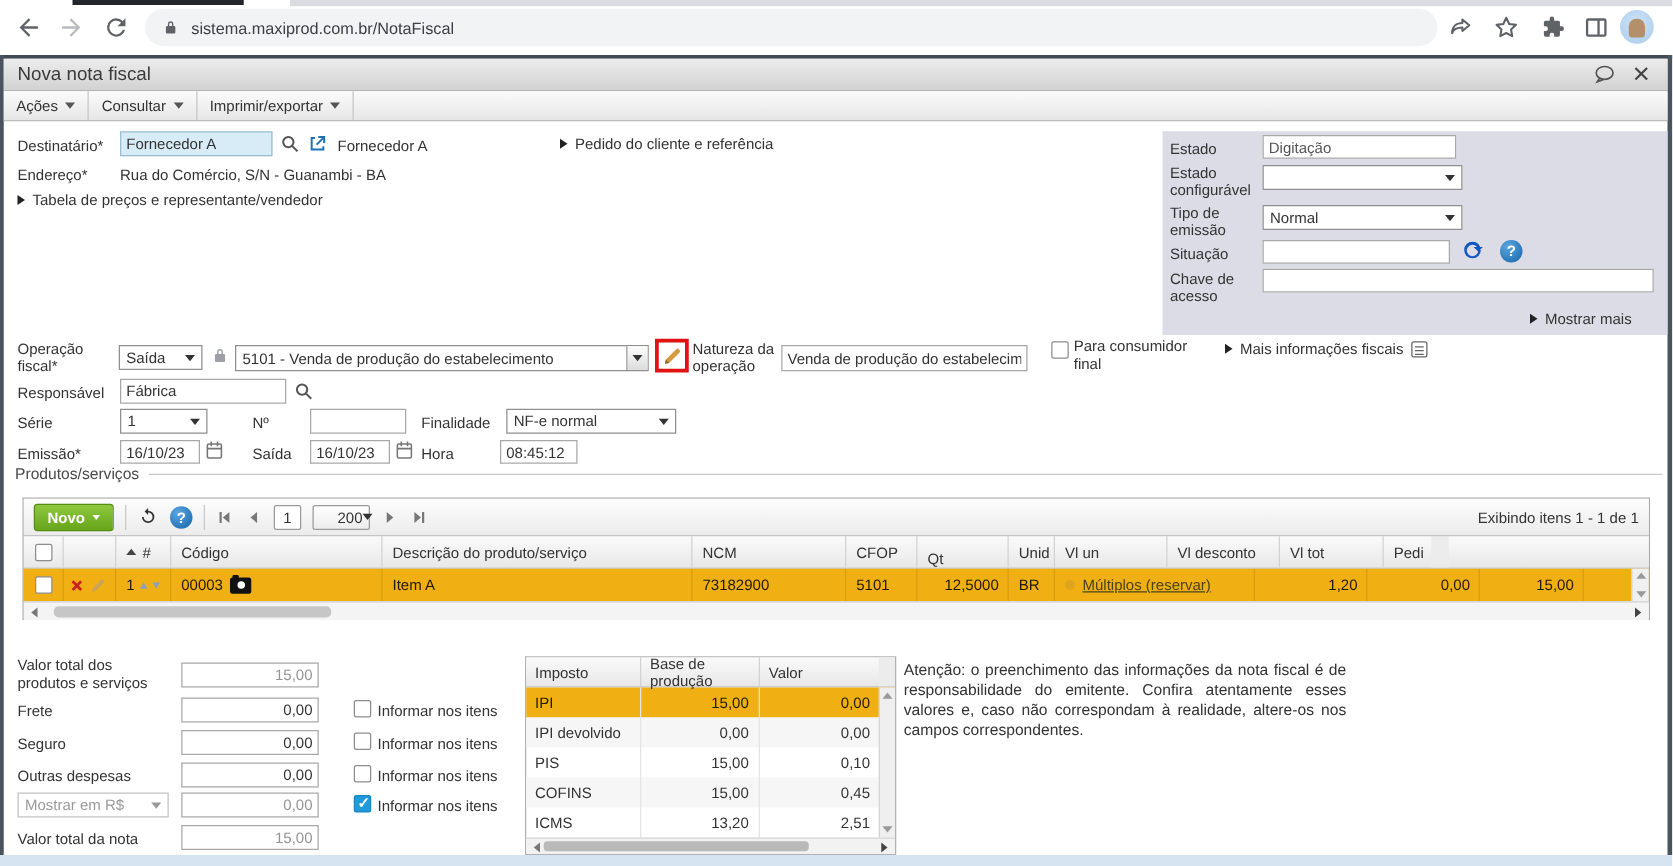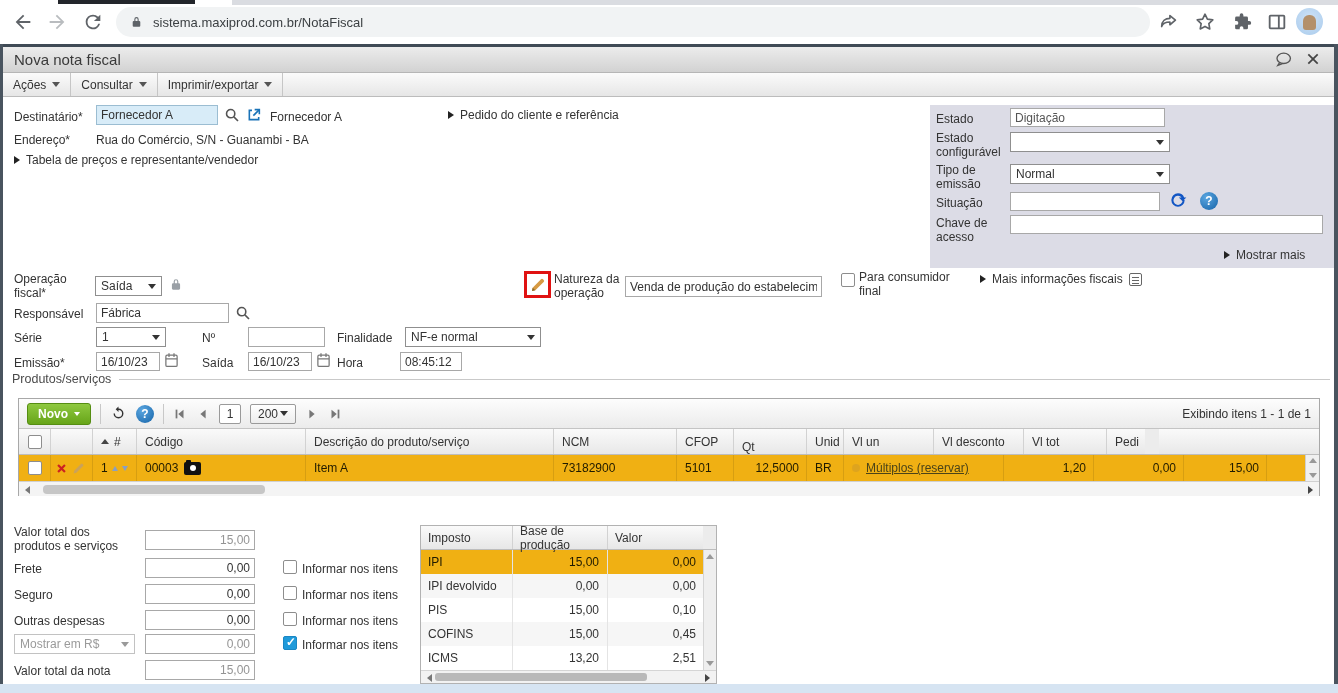--- a/index.html
+++ b/index.html
@@ -50,21 +50,21 @@
   .legend { position:absolute; display:flex; align-items:center; font-size:12.5px; color:#4a4a4a; }
   .legend .line { height:1px; background:#c9c9c9; margin-left:8px; }
 
   
   .grid { position:absolute; left:18px; top:398px; width:1302px; height:98px; border:1px solid #a8a8a8; background:#fff; }
   .gtoolbar { position:relative; height:30px; background:linear-gradient(#fdfdfd,#ebebeb); border-bottom:1px solid #c4c4c4; display:flex; align-items:center; gap:9px; padding-left:8px; }
   .novobtn { width:64px; height:22px; background:linear-gradient(#8ec83f,#67a519); border:1px solid #558d12; border-radius:3px; color:#fff; font-size:12px; font-weight:bold; display:flex; align-items:center; justify-content:center; gap:6px; }
   .novobtn .chev { width:0; height:0; border-left:3.5px solid transparent; border-right:3.5px solid transparent; border-top:4px solid #fff; }
   .pgic { width:14px; height:14px; display:flex; align-items:center; justify-content:center; }
   .pgbox { width:22px; height:20px; border:1px solid #9a9a9a; border-radius:2px; background:#fff; font-size:12px; color:#333; display:flex; align-items:center; justify-content:center; }
-  .pgsize { width:46px; height:20px; border:1px solid #9a9a9a; border-radius:2px; background:linear-gradient(#fff,#ededed); font-size:12px; color:#333; display:flex; align-items:center; justify-content:space-between; padding:0 7px; }
+  .pgsize { width:46px; height:20px; border:1px solid #9a9a9a; border-radius:2px; background:linear-gradient(#fff,#ededed); font-size:12px; color:#333; display:flex; align-items:center; justify-content:space-between; padding:0 19px; }
   .pgsize .chev { width:0; height:0; border-left:4px solid transparent; border-right:4px solid transparent; border-top:5px solid #333; }
   .gstatus { position:absolute; right:8px; top:0; height:30px; display:flex; align-items:center; font-size:12px; color:#333; }
   .ghead { display:flex; height:26px; background:linear-gradient(#fafafa,#e8e8e8); border-bottom:1px solid #bdbdbd; }
   .ghead .c { display:flex; align-items:center; padding-left:8px; font-size:12px; color:#333; border-right:1px solid #d2d2d2; }
   .grow { display:flex; height:26px; background:#f0b013; }
   .grow .c { display:flex; align-items:center; padding-left:8px; font-size:12px; color:#1f1a00; border-right:1px solid rgba(0,0,0,0.10); }
   .grow .c.num { justify-content:flex-end; padding-right:7px; padding-left:2px; }
   .sortasc { width:0; height:0; border-left:4px solid transparent; border-right:4px solid transparent; border-bottom:5px solid #444; margin-right:5px; }
   .vscroll { display:flex; flex-direction:column; align-items:center; justify-content:space-between; background:#f0f0f0; border-left:1px solid #cfcfcf; padding:3px 0; }
   .tinyup { width:0; height:0; border-left:4px solid transparent; border-right:4px solid transparent; border-bottom:5px solid #999; }
@@ -265,20 +265,26 @@
 
   <div class="lbl" style="left:14px;top:272px;width:62px;">Operação fiscal*</div>
   <div class="sel" style="left:95px;top:276px;width:67px;">
       <span>Saída</span>
       <span class="chev"></span>
     </div>
   <div class="abs" style="left:169px;top:278px;width:14px;height:16px;">
     <svg viewBox="0 0 24 24" fill="#9aa0a6">
         <path d="M12 2a4 4 0 0 0-4 4v3H7a2 2 0 0 0-2 2v7a2 2 0 0 0 2 2h10a2 2 0 0 0 2-2v-7a2 2 0 0 0-2-2h-1V6a4 4 0 0 0-4-4zm-2 7V6a2 2 0 1 1 4 0v3z"></path>
       </svg>
+  </div>
+  <div class="abs" style="left:188px;top:276px;width:331px;height:21px;border:1px solid #8f8f8f;background:#fff;display:flex;align-items:center;">
+    <span style="flex:1;font-size:12px;color:#333;padding-left:5px;overflow:hidden;white-space:nowrap;">5101 - Venda de produção do estabelecimento</span>
+    <span style="width:17px;height:100%;background:linear-gradient(#fdfdfd,#dcdcdc);border-left:1px solid #9a9a9a;display:flex;align-items:center;justify-content:center;">
+        <span class="chev-dn" style="border-top-color:#333;"></span>
+      </span>
   </div>
   <div class="redbox">
     <span style="width:16px;height:16px;display:block;">
       <svg viewBox="0 0 24 24">
           <path fill="#d69a43" d="M3 21l1-5L16.5 3.5a2.1 2.1 0 0 1 3 0l1 1a2.1 2.1 0 0 1 0 3L8 20z"></path>
           <path fill="#8a6a2a" d="M3 21l1-5 4 4z"></path>
         </svg>
     </span>
   </div>
   <div class="lbl" style="left:554px;top:272px;width:80px;">Natureza da operação</div>
@@ -624,15 +630,16 @@
       <span class="tinyup"></span>
       <span class="tinydn"></span>
     </div>
     <div class="imphs">
       <span class="harrowL" style="top:3px;"></span>
       <div class="th"></div>
       <span class="harrowR" style="top:3px;"></span>
     </div>
   </div>
 
+  <div class="warn">Atenção: o preenchimento das informações da nota fiscal é de responsabilidade do emitente. Confira atentamente esses valores e, caso não correspondam à realidade, altere-os nos campos correspondentes.</div>
 
   <div class="bottomband"></div>
 </div>
 
 </body></html>

